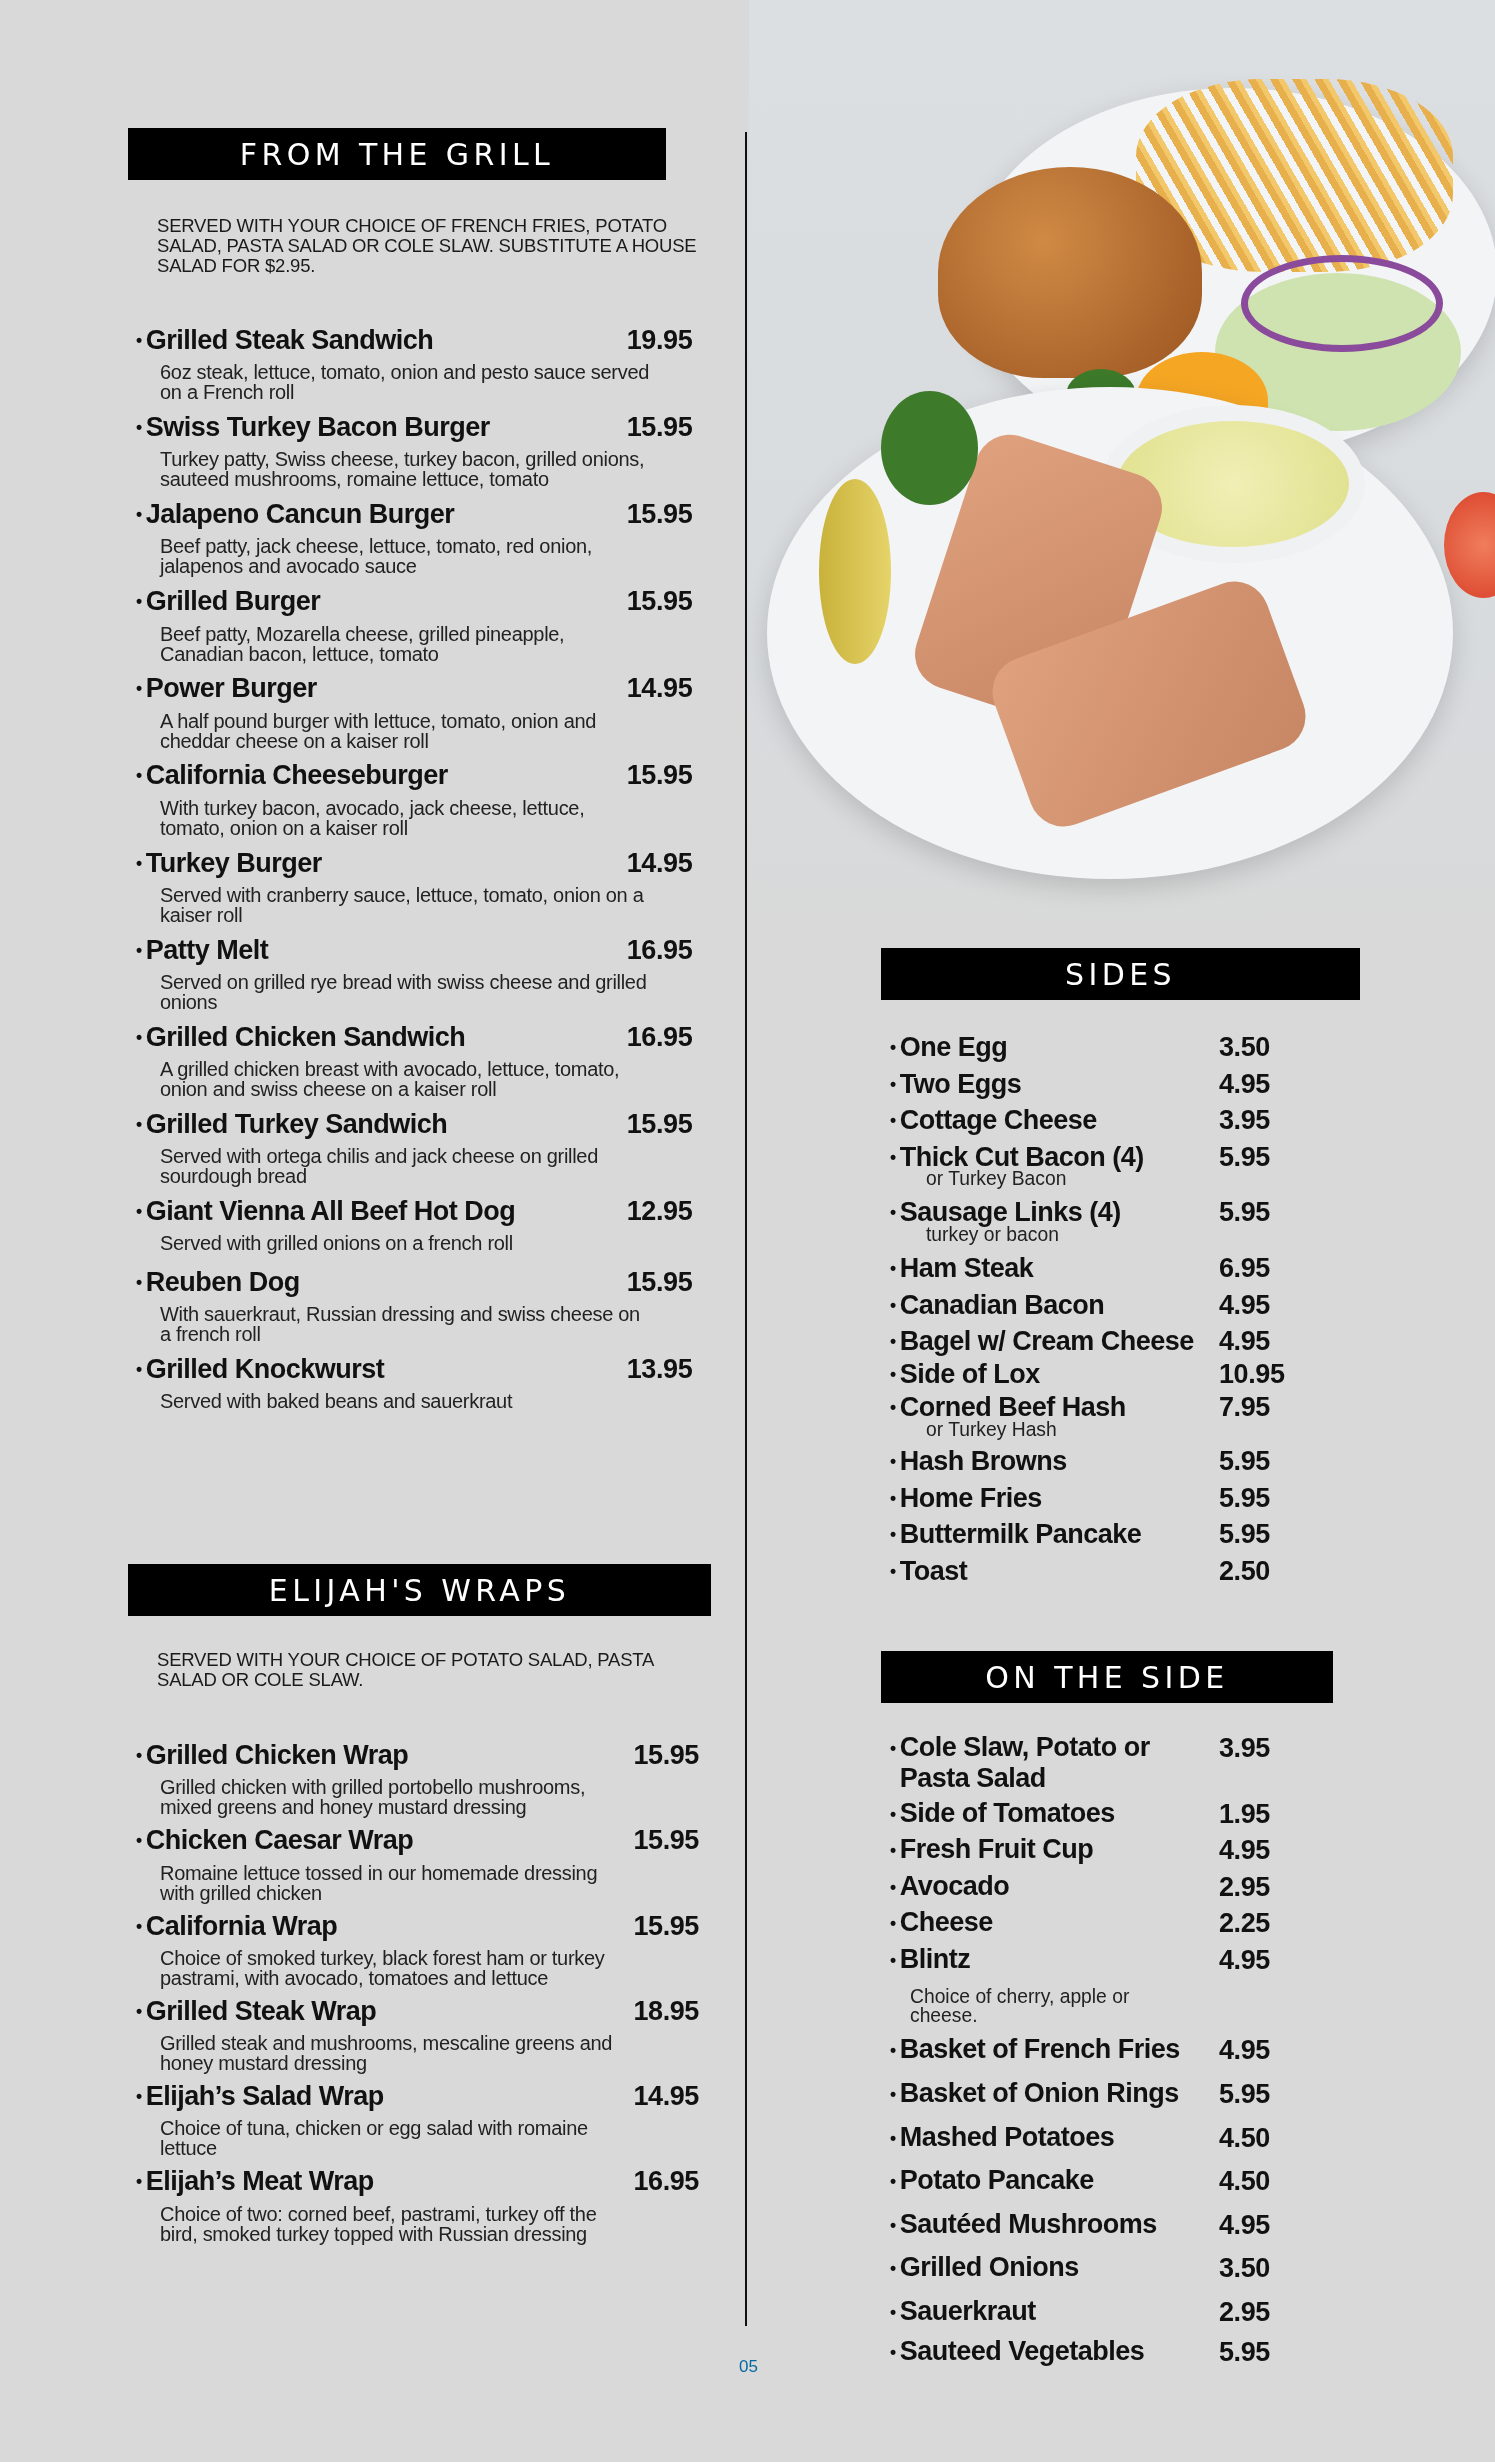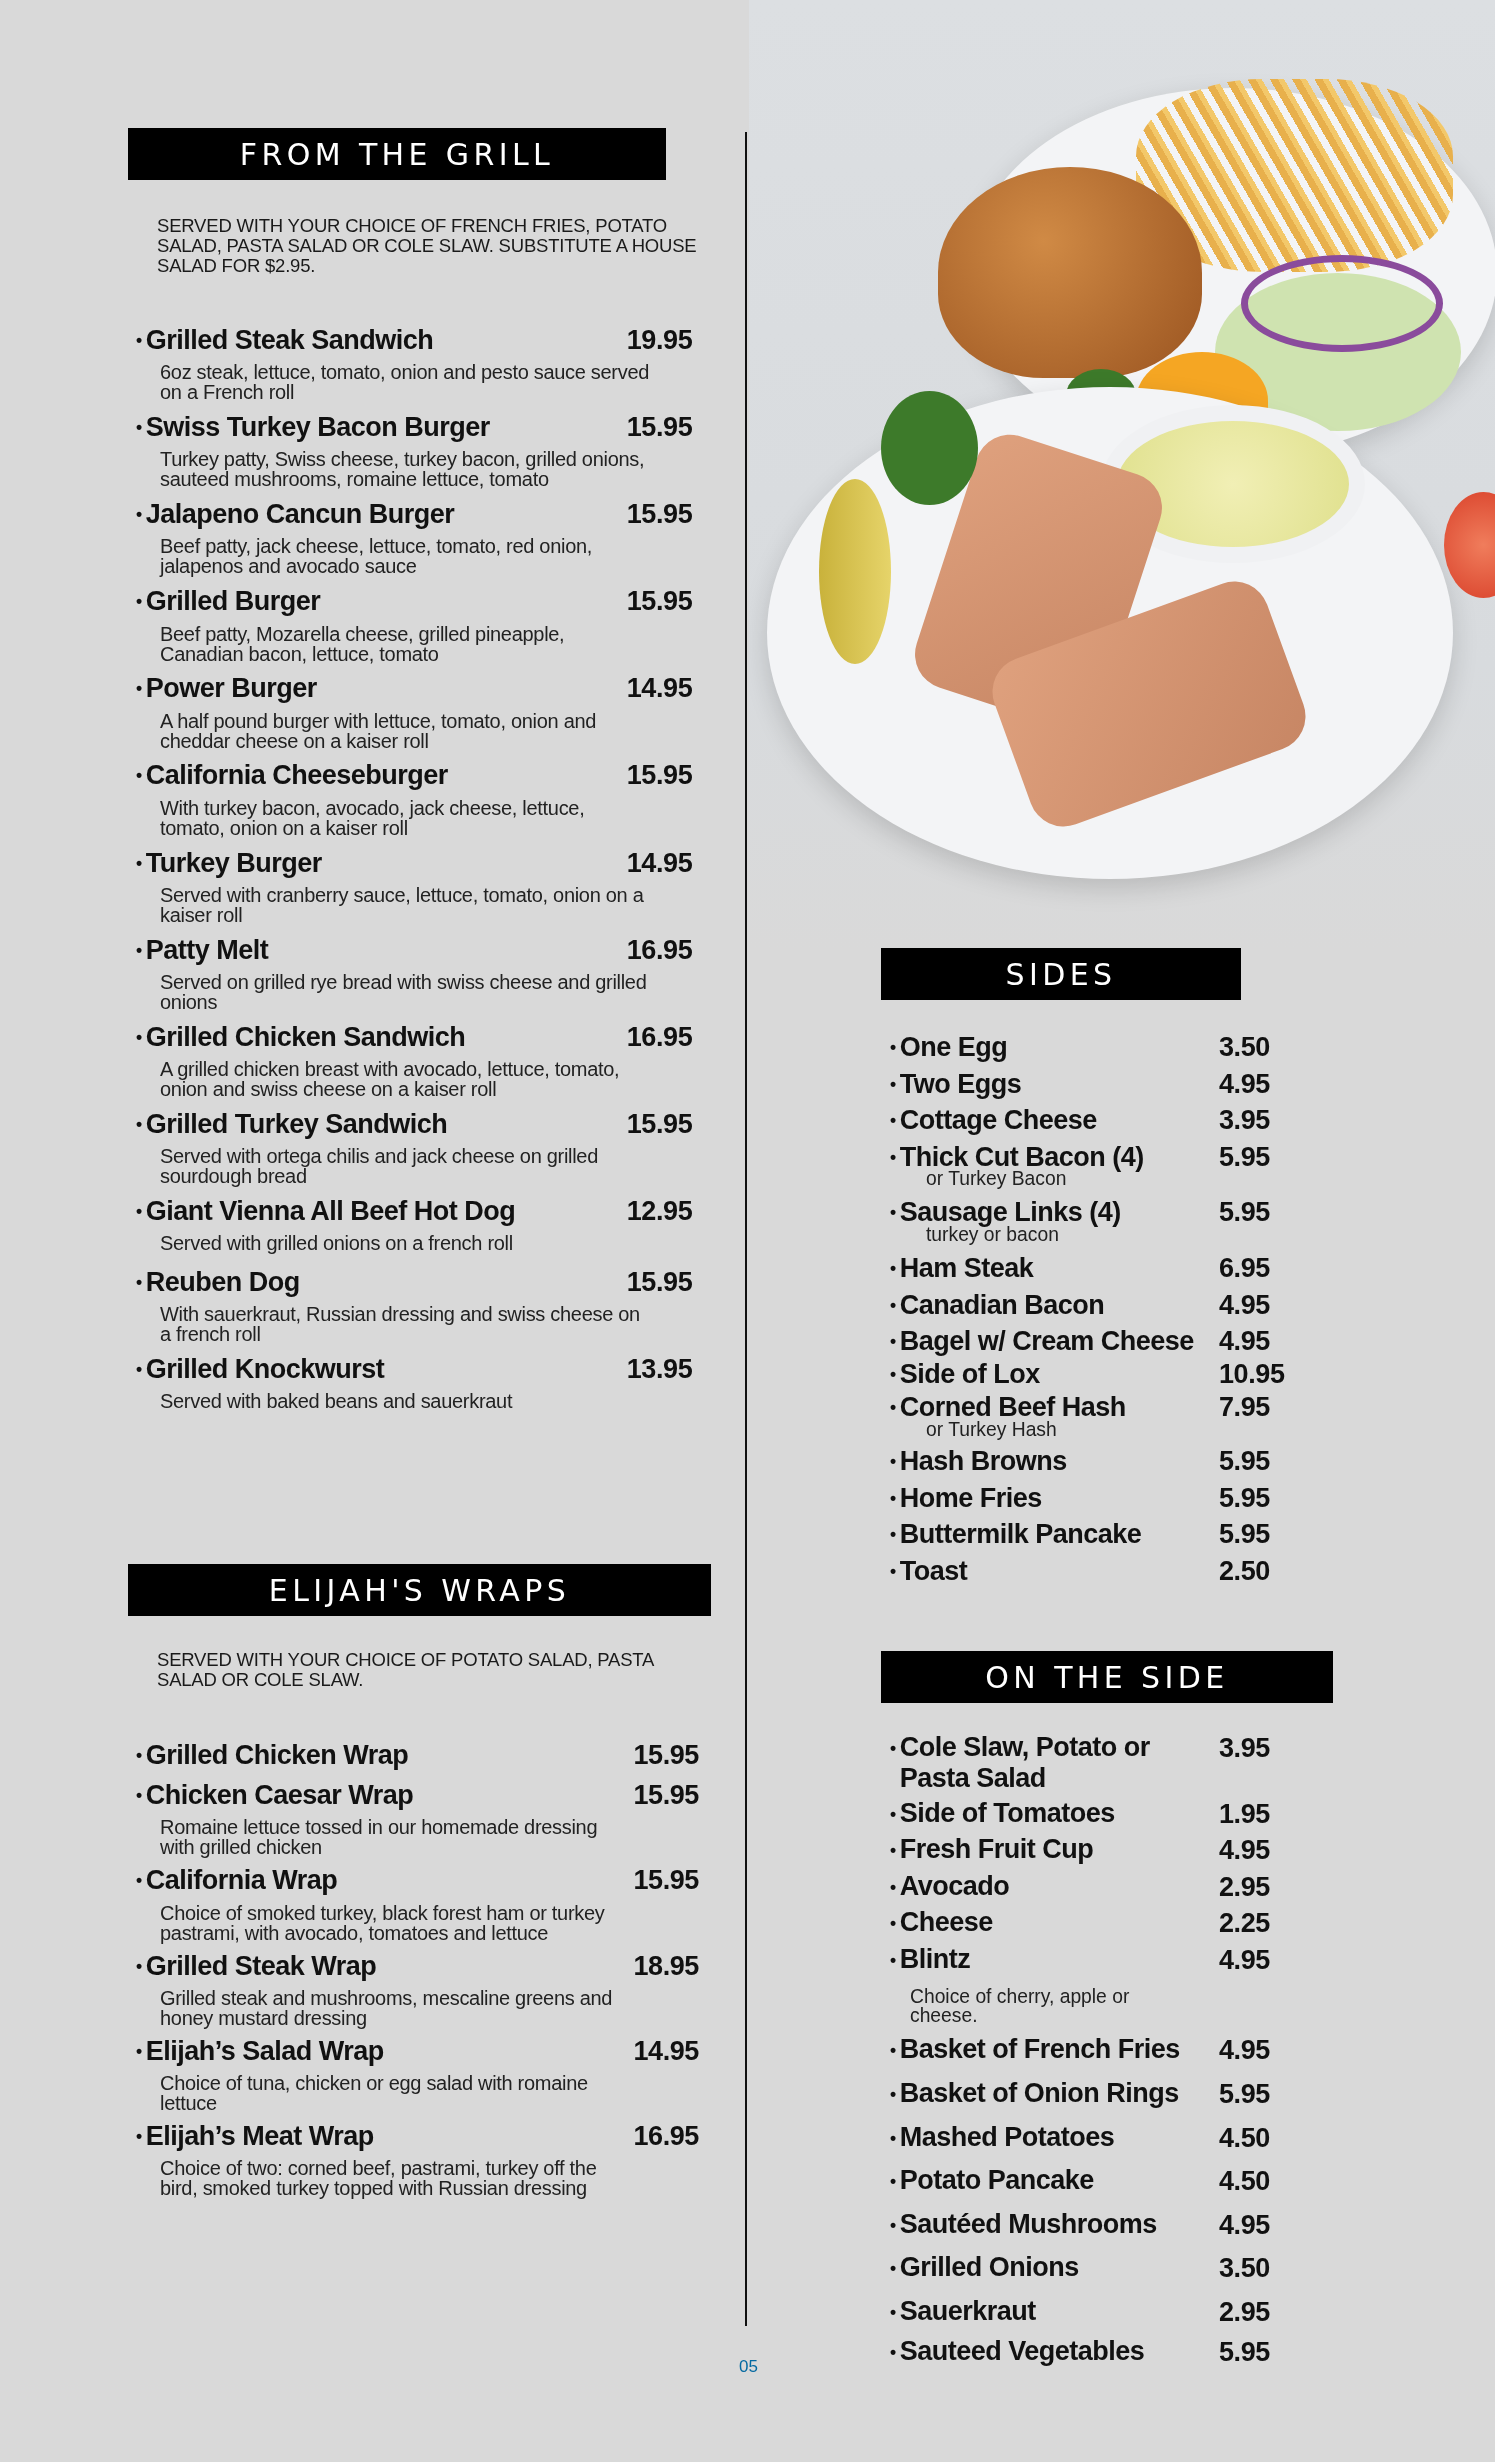--- a/index.html
+++ b/index.html
@@ -239,20 +239,21 @@
 
 <div class="list wraps-list">
   <div class="item-block">
     <div class="item">
         <div class="item-name-wrap">
           <span class="bullet">•</span>
           <span class="item-name">Grilled Chicken Wrap</span>
         </div>
         <span class="price">15.95</span>
       </div>
+    <div class="desc">Grilled chicken with grilled portobello mushrooms, mixed greens and honey mustard dressing</div>
   </div>
   <div class="item-block">
     <div class="item">
         <div class="item-name-wrap">
           <span class="bullet">•</span>
           <span class="item-name">Chicken Caesar Wrap</span>
         </div>
         <span class="price">15.95</span>
       </div>
     <div class="desc">Romaine lettuce tossed in our homemade dressing with grilled chicken</div>
@@ -292,21 +293,21 @@
         <div class="item-name-wrap">
           <span class="bullet">•</span>
           <span class="item-name">Elijah’s Meat Wrap</span>
         </div>
         <span class="price">16.95</span>
       </div>
     <div class="desc">Choice of two: corned beef, pastrami, turkey off the bird, smoked turkey topped with Russian dressing</div>
   </div>
 </div>
 
-<div class="section-header" style="left:881px;top:948px;width:360px;">SIDES</div>
+<div class="section-header" style="left:881px;top:948px;width:479px;">SIDES</div>
 <div class="list sides-list">
   <div class="item-block">
       <div class="item">
         <div class="item-name-wrap">
           <span class="bullet">•</span>
           <span class="item-name">One Egg</span>
         </div>
         <span class="price">3.50</span>
       </div>
     </div>

